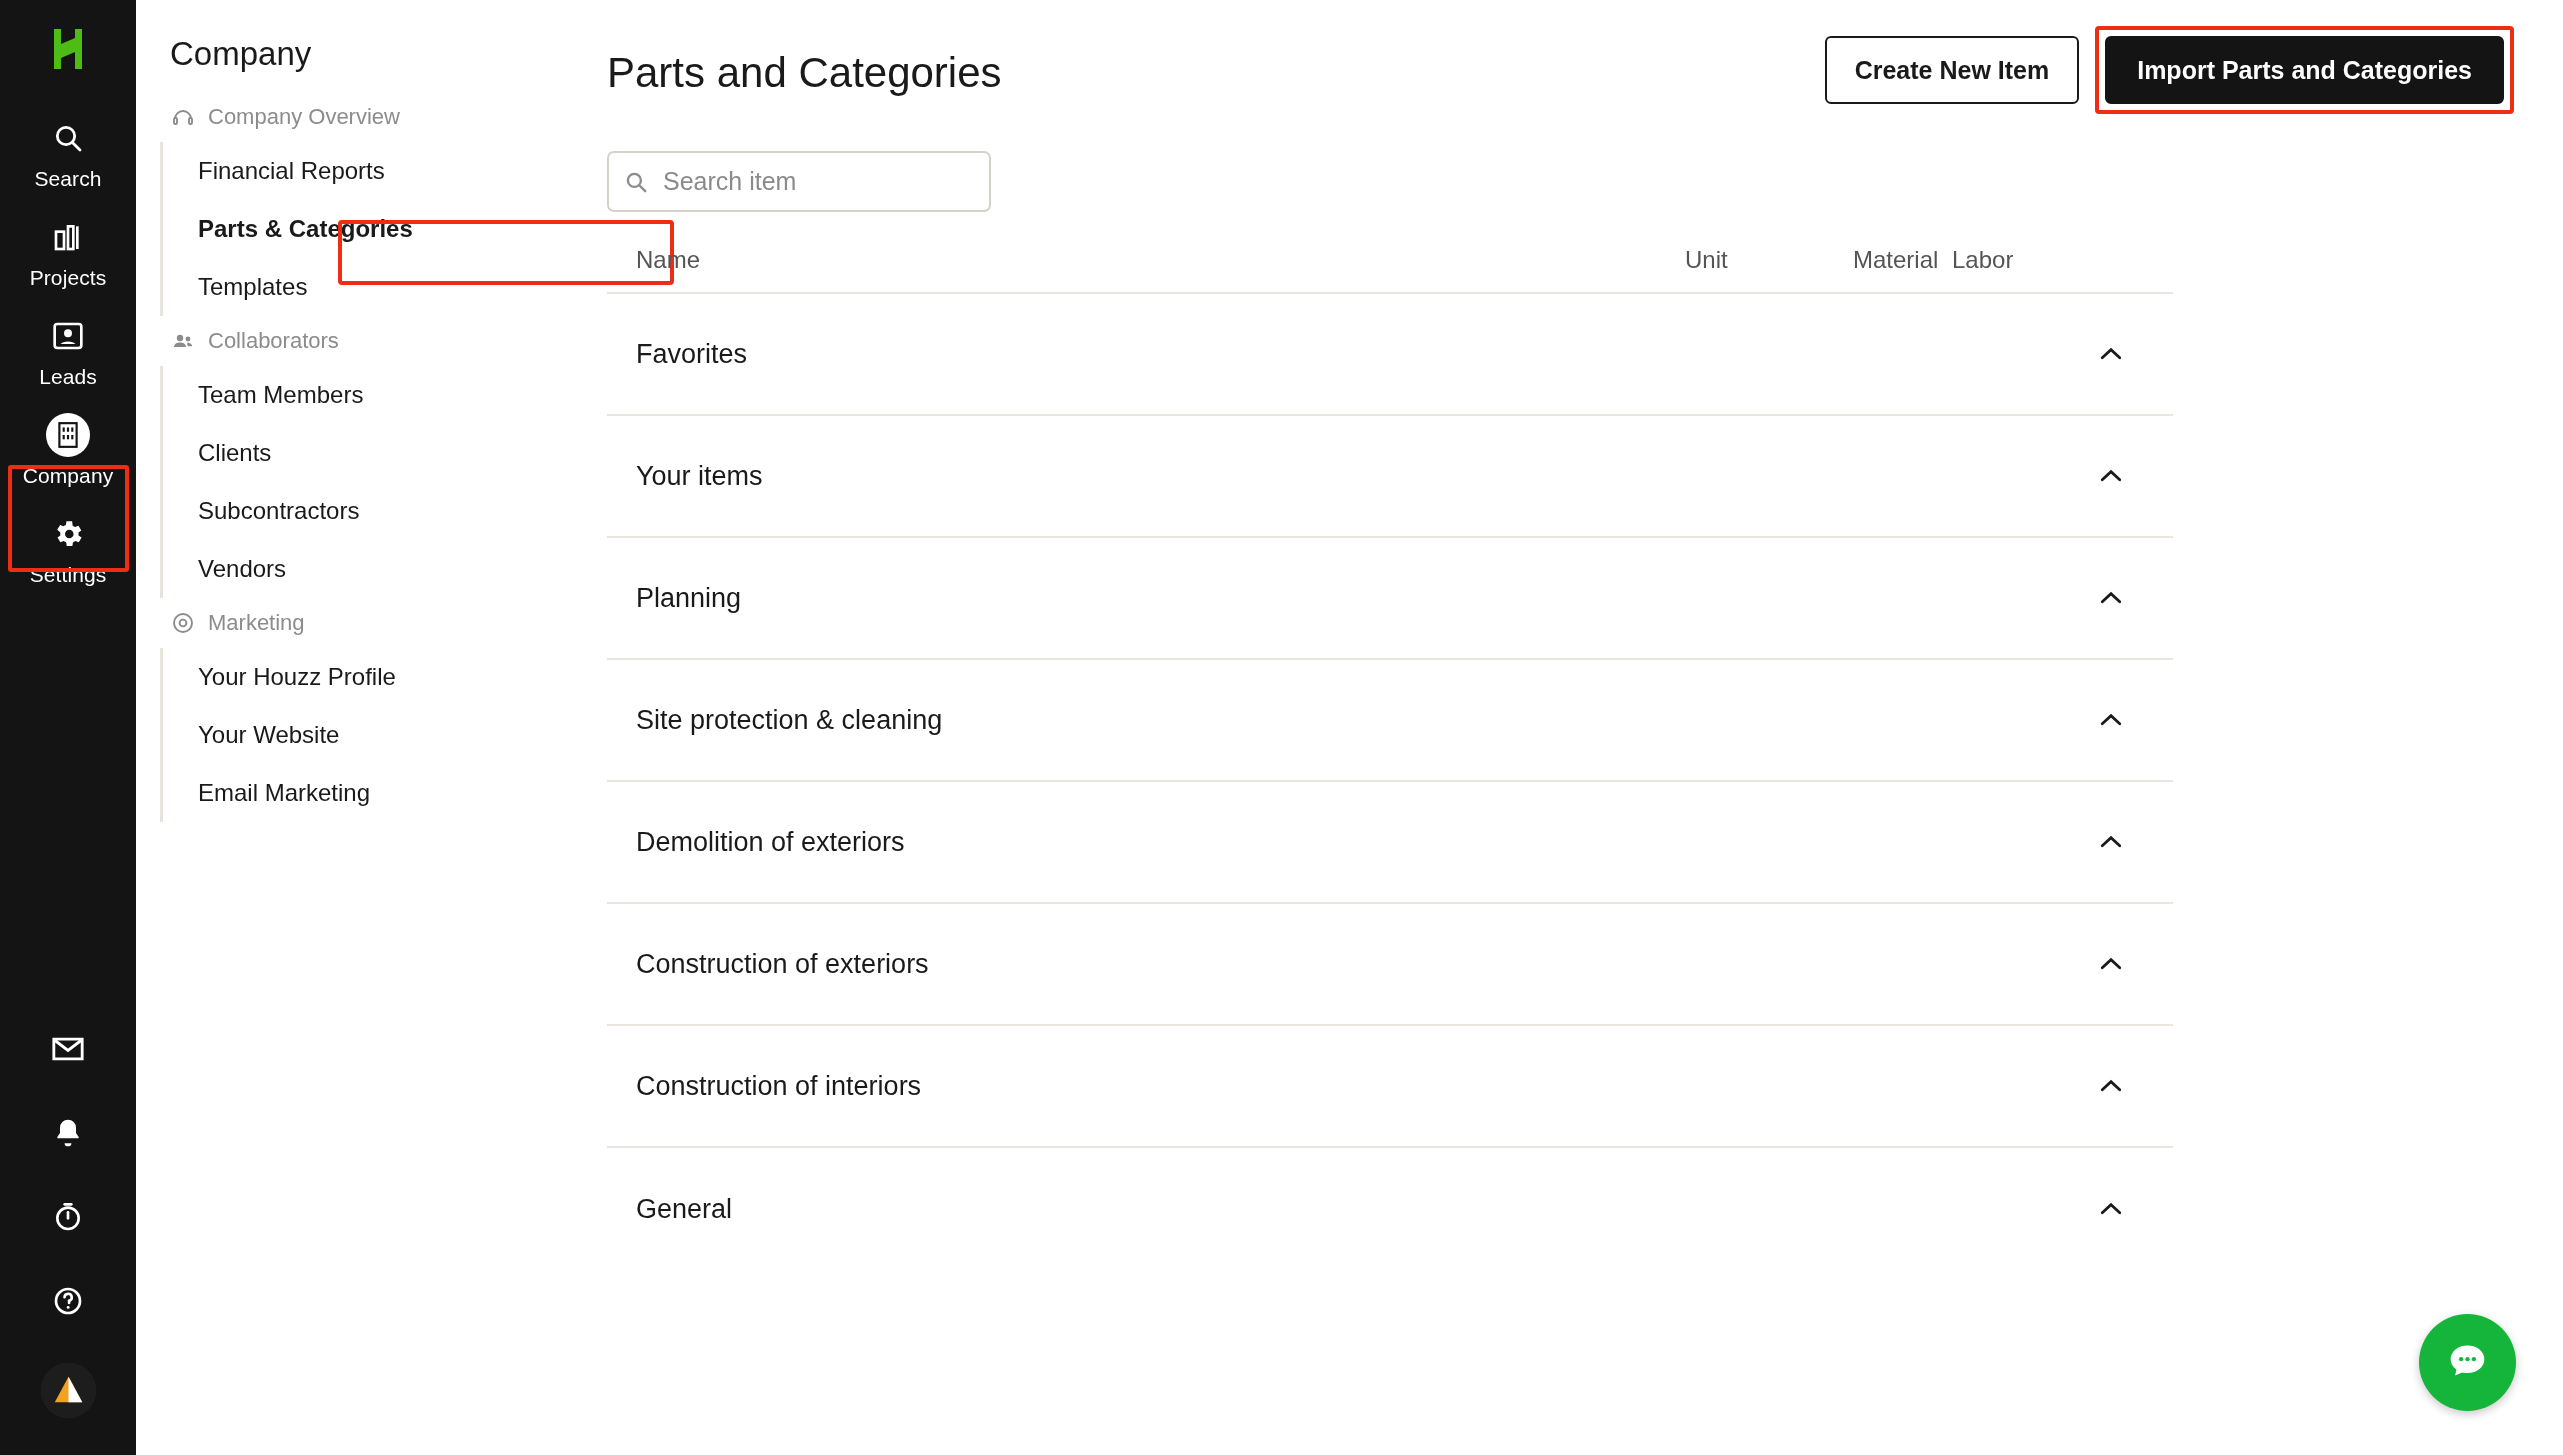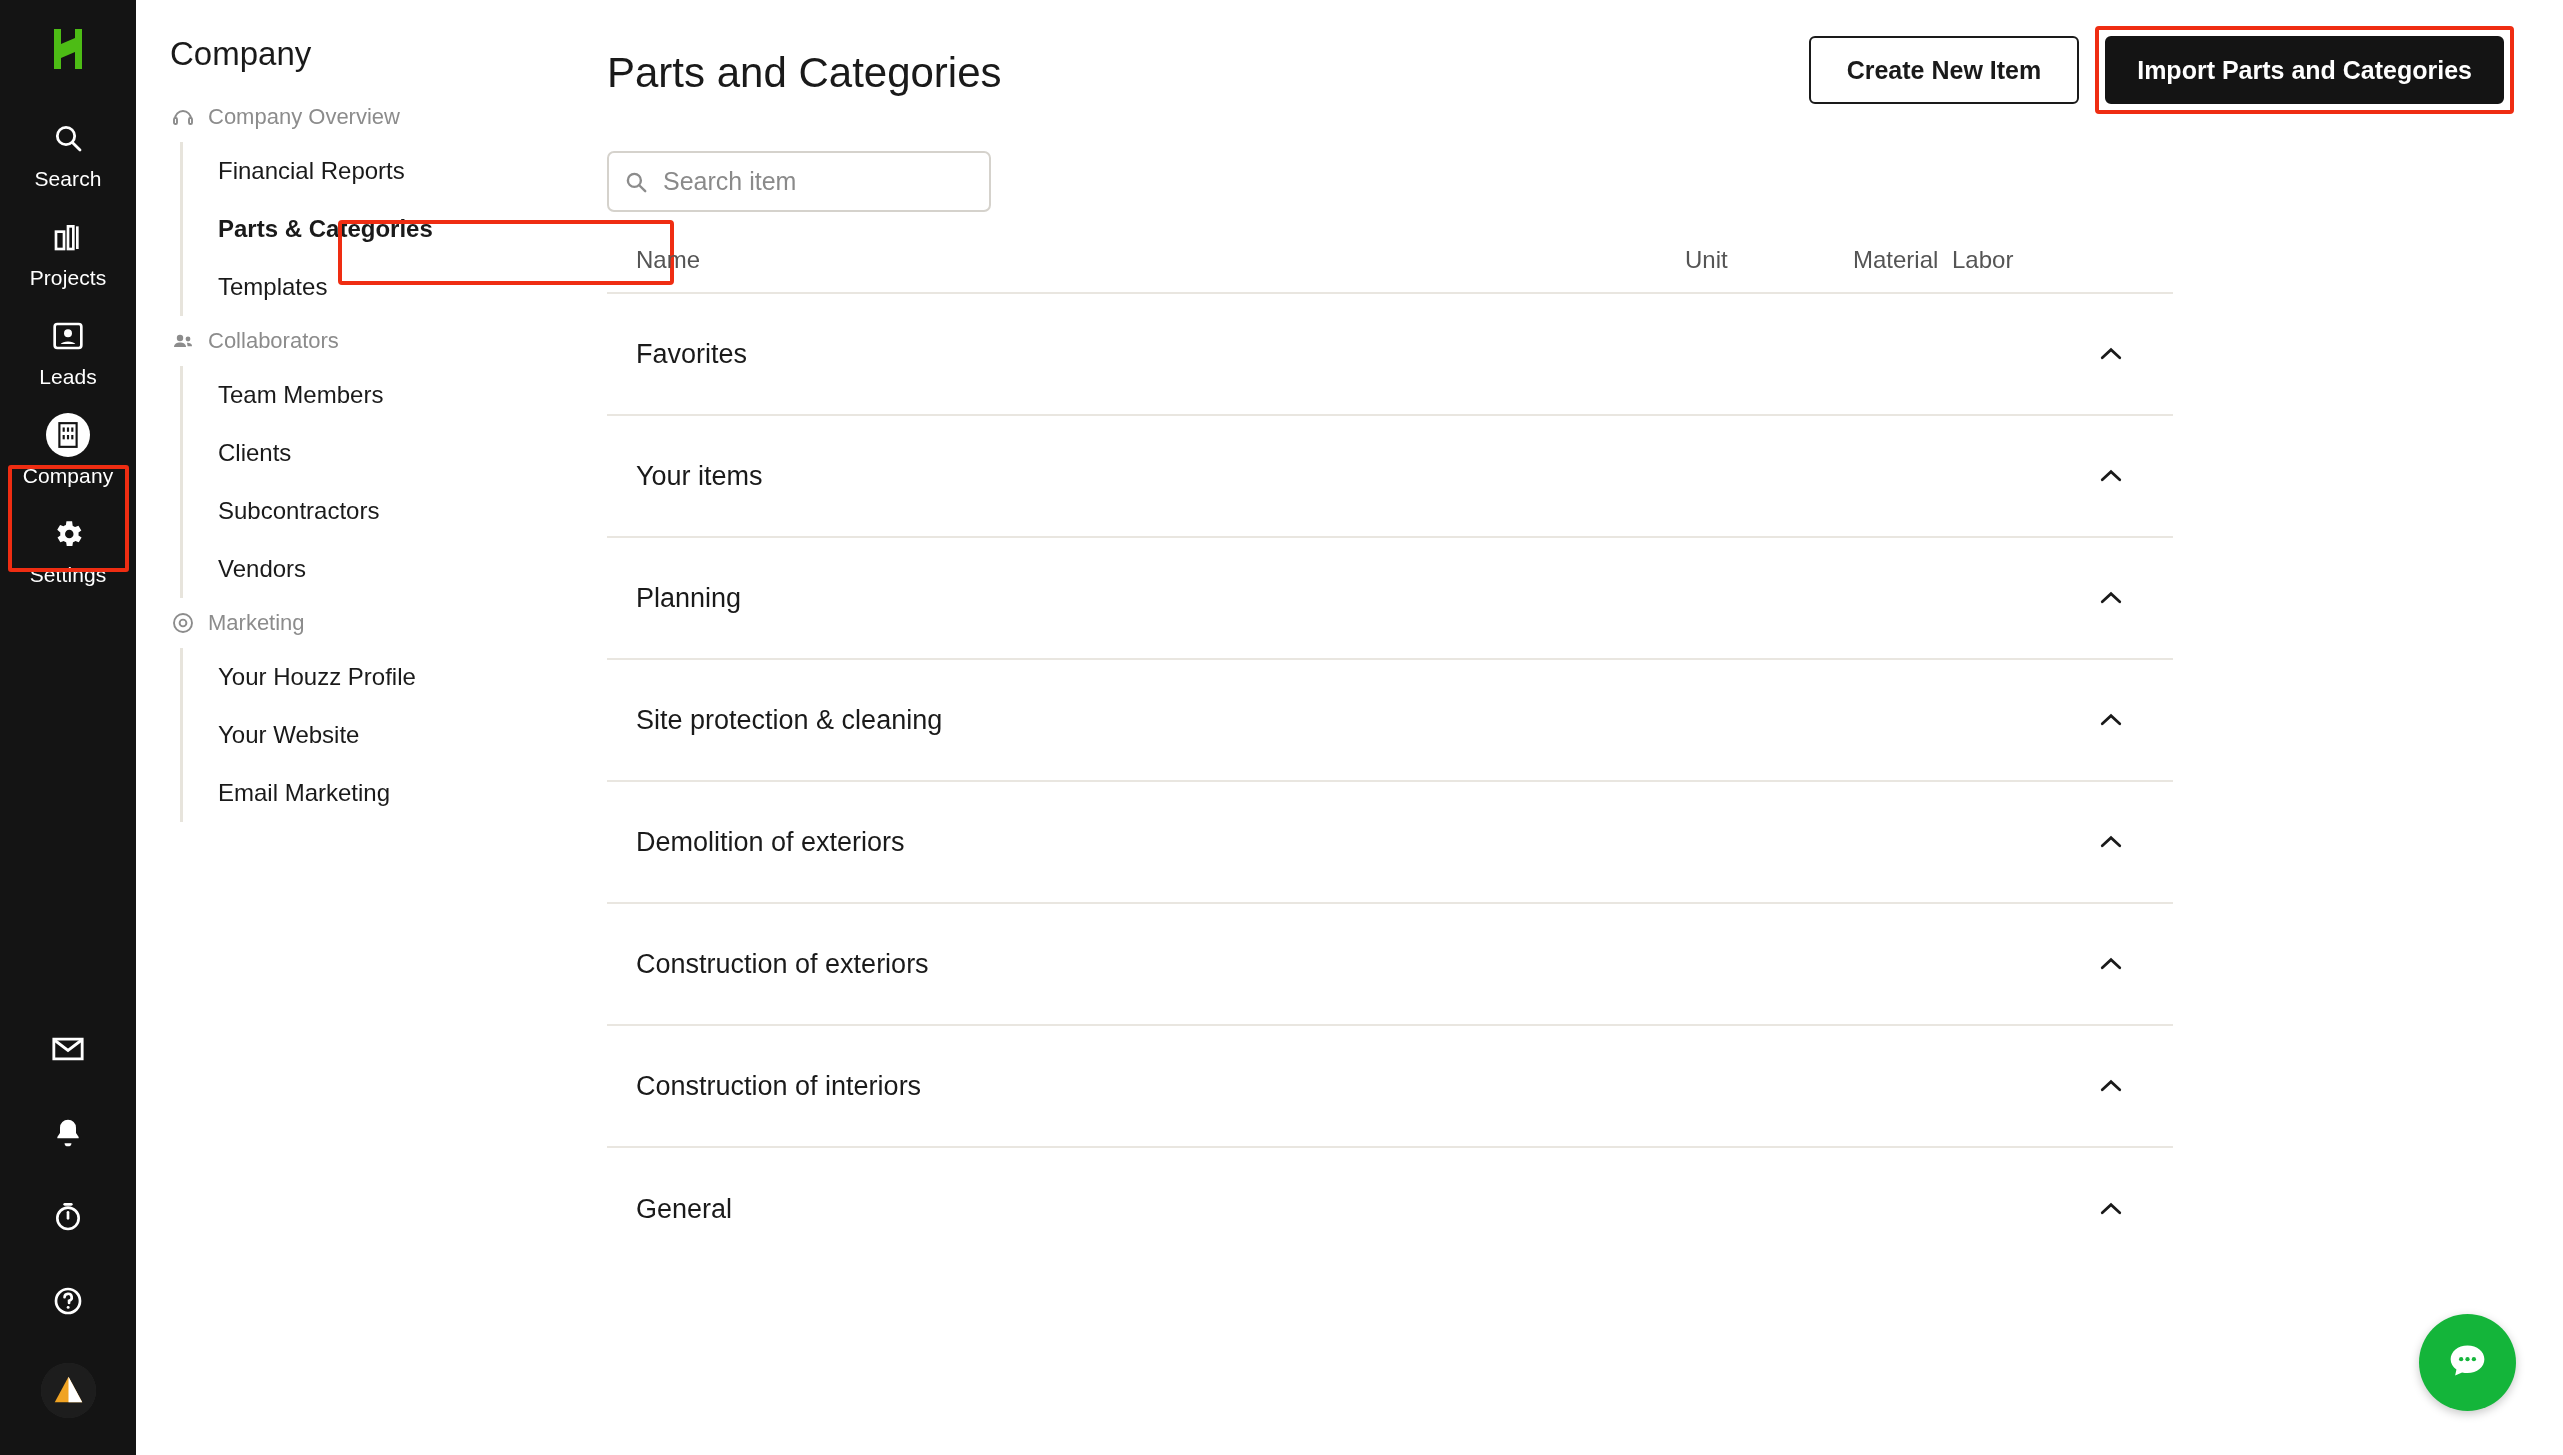--- a/index.html
+++ b/index.html
@@ -104,21 +104,21 @@
     display: flex;
     align-items: center;
     gap: 12px;
     padding: 12px 0 12px 34px;
     color: #8c8c8c;
     font-size: 22px;
   }
   .group-head .gico { width: 26px; height: 26px; display:flex; align-items:center; justify-content:center; }
   .group-items {
     border-left: 3px solid #e7e4dc;
-    margin-left: 44px;
+    margin-left: 24px;
   }
   .nav-item {
     font-size: 24px;
     line-height: 28px;
     color: #1a1a1a;
     padding: 15px 0 15px 35px;
     position: relative;
   }
   .nav-item.selected { font-weight: 700; }
   .nav-highlight {
@@ -160,21 +160,21 @@
     font-size: 25px;
     line-height: 30px;
     border-radius: 6px;
     cursor: pointer;
     white-space: nowrap;
   }
   .btn-secondary {
     background: #ffffff;
     color: #1a1a1a;
     border: 2px solid #1a1a1a;
-    padding: 17px 36px;
+    padding: 17px 28px;
     font-weight: 700;
   }
   .btn-primary {
     background: #141414;
     color: #ffffff;
     border: 2px solid #141414;
     padding: 17px 30px;
     font-weight: 700;
     margin-left: 26px;
   }

